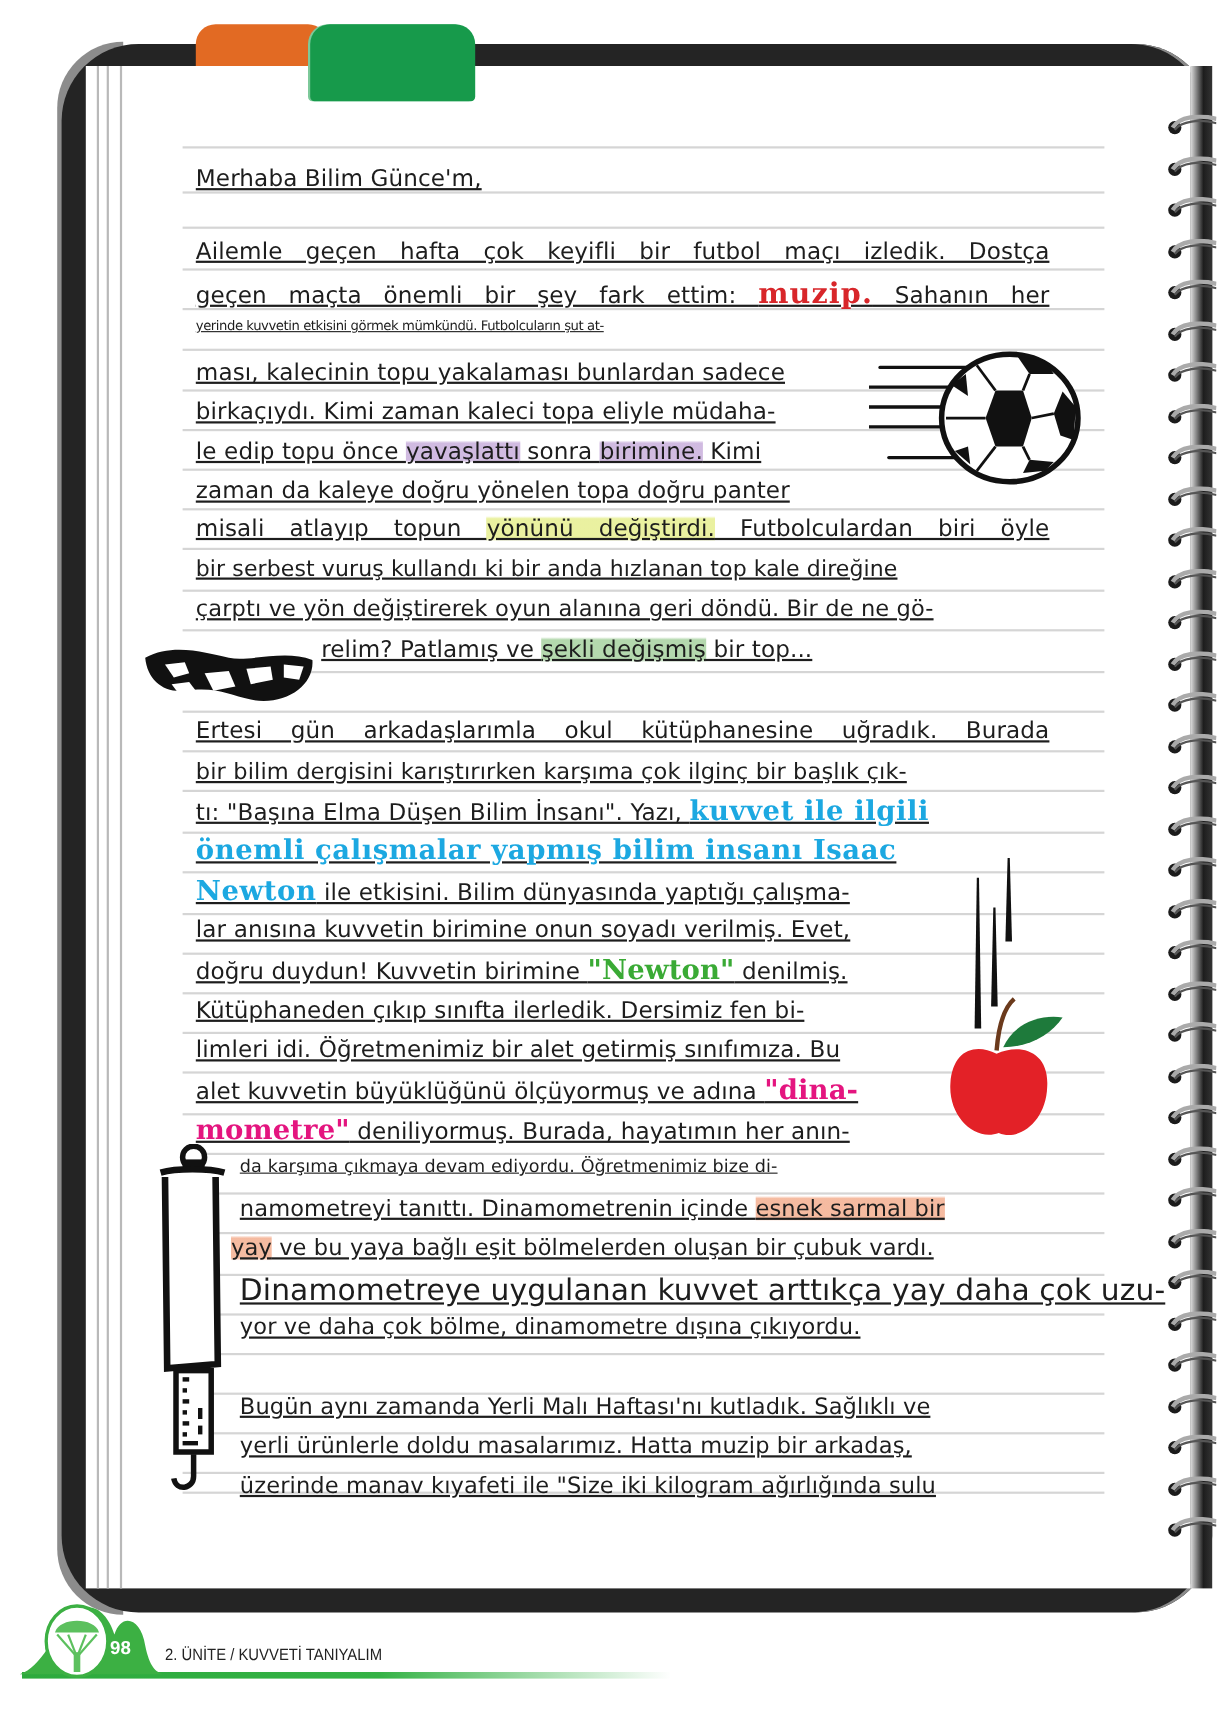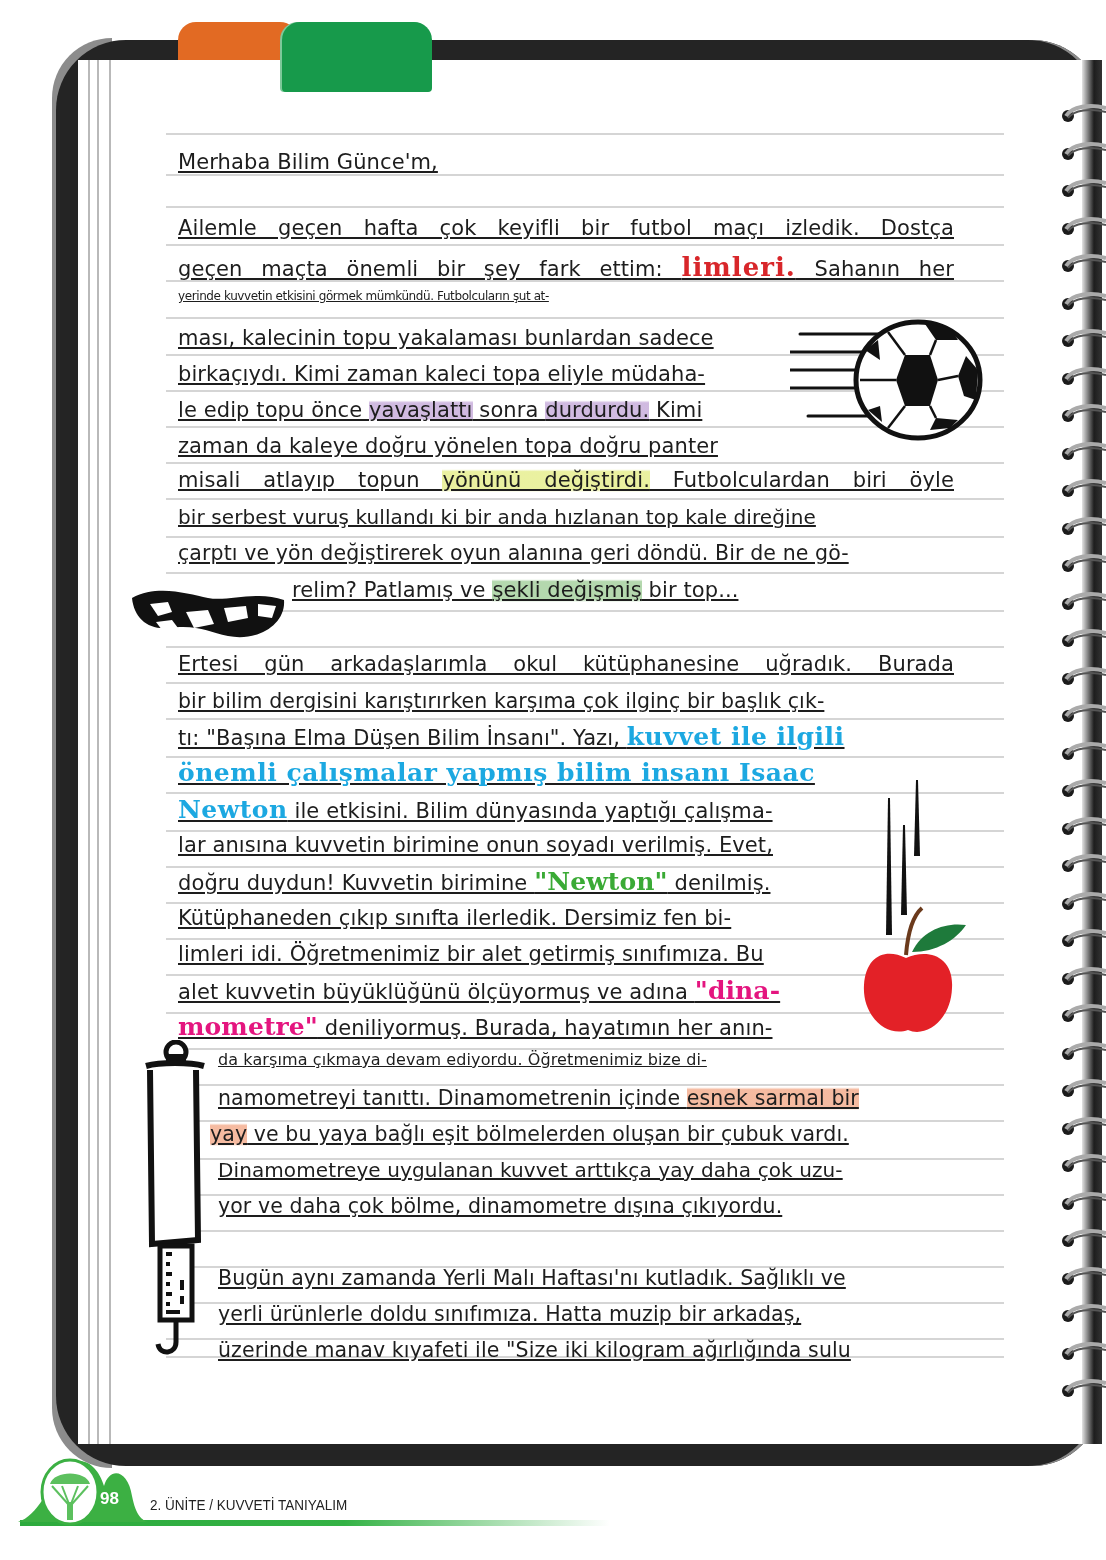--- a/index.html
+++ b/index.html
@@ -254,50 +254,50 @@
     <svg class="ring" viewBox="0 0 46 20" style="top: 1379px;">
       <circle cx="8" cy="12" r="6" fill="#1b1b1b"></circle>
       <path d="M6,12 C12,2 30,0 46,4" stroke="#aaa" stroke-width="4" fill="none"></path>
       <path d="M8,14 C14,6 30,4 46,8" stroke="#555" stroke-width="2" fill="none"></path>
     </svg>
   </div>
 
 <div class="text-line" style="top:150px">Merhaba Bilim Günce'm,</div>
 
 <div class="text-line jus" style="top:216px;width:776px">Ailemle geçen hafta çok keyifli bir futbol maçı izledik. Dostça</div>
-<div class="text-line jus" style="top:252px;width:776px"><span>geçen maçta önemli bir şey fark ettim: </span><span class="deco-red">limleri.</span><span>  Sahanın her</span></div>
+<div class="text-line jus" style="top:252px;width:776px"><span>geçen maçta önemli bir şey fark ettim: </span><span class="deco-red">muzip.</span><span>  Sahanın her</span></div>
 <div class="text-line" style="top:289px;font-size:12px;letter-spacing:-0.4px">yerinde kuvvetin etkisini görmek mümkündü. Futbolcuların şut at-</div>
 <div class="text-line" style="top:326px">ması, kalecinin topu yakalaması bunlardan sadece</div>
 <div class="text-line" style="top:362px">birkaçıydı. Kimi zaman kaleci topa eliyle müdaha-</div>
-<div class="text-line" style="top:398px"><span>le edip topu önce </span><span class="hl-purple">yavaşlattı</span><span> sonra </span><span class="hl-purple">durdurdu.</span><span> Kimi</span></div>
+<div class="text-line" style="top:398px"><span>le edip topu önce </span><span class="hl-purple">yavaşlattı</span><span> sonra </span><span class="hl-purple">birimine.</span><span> Kimi</span></div>
 <div class="text-line" style="top:434px">zaman da kaleye doğru yönelen topa doğru panter</div>
 <div class="text-line jus" style="top:468px;width:776px"><span>misali atlayıp topun </span><span class="hl-yellow">yönünü değiştirdi.</span><span> Futbolculardan biri öyle</span></div>
 <div class="text-line" style="top:505px;font-size:20px">bir serbest vuruş kullandı ki bir anda hızlanan top kale direğine</div>
 <div class="text-line" style="top:541px;font-size:20.5px">çarptı ve yön değiştirerek oyun alanına geri döndü. Bir de ne gö-</div>
 <div class="text-line" style="top:578px;left:292px"><span>relim? Patlamış ve </span><span class="hl-green">şekli değişmiş</span><span> bir top...</span></div>
 
 <div class="text-line jus" style="top:652px;width:776px">Ertesi gün arkadaşlarımla okul kütüphanesine uğradık. Burada</div>
 <div class="text-line" style="top:689px;font-size:20.5px">bir bilim dergisini karıştırırken karşıma çok ilginç bir başlık çık-</div>
 <div class="text-line" style="top:722px"><span>tı: "Başına Elma Düşen Bilim İnsanı". Yazı, </span><span class="deco-blue">kuvvet ile ilgili</span></div>
 <div class="text-line" style="top:758px"><span class="deco-blue">önemli çalışmalar yapmış bilim insanı Isaac</span></div>
 <div class="text-line" style="top:795px"><span class="deco-blue">Newton</span><span> ile etkisini. Bilim dünyasında yaptığı çalışma-</span></div>
 <div class="text-line" style="top:833px">lar anısına kuvvetin birimine onun soyadı verilmiş. Evet,</div>
 <div class="text-line" style="top:867px"><span>doğru duydun! Kuvvetin birimine </span><span class="deco-green">"Newton"</span><span> denilmiş.</span></div>
 <div class="text-line" style="top:906px">Kütüphaneden çıkıp sınıfta ilerledik. Dersimiz fen bi-</div>
 <div class="text-line" style="top:942px">limleri idi. Öğretmenimiz bir alet getirmiş sınıfımıza. Bu</div>
 <div class="text-line" style="top:976px"><span>alet kuvvetin büyüklüğünü ölçüyormuş ve adına </span><span class="deco-pink">"dina-</span></div>
 <div class="text-line" style="top:1012px"><span class="deco-pink">mometre"</span><span> deniliyormuş. Burada, hayatımın her anın-</span></div>
 <div class="text-line" style="top:1050px;left:218px;font-size:16px">da karşıma çıkmaya devam ediyordu. Öğretmenimiz bize di-</div>
 <div class="text-line" style="top:1086px;left:218px;font-size:20.5px"><span>namometreyi tanıttı. Dinamometrenin içinde </span><span class="hl-orange">esnek sarmal bir</span></div>
 <div class="text-line" style="top:1122px;left:210px;font-size:20.5px"><span class="hl-orange">yay</span><span> ve bu yaya bağlı eşit bölmelerden oluşan bir çubuk vardı.</span></div>
-<div class="text-line" style="top:1158px;left:218px;font-size:20px">Dinamometreye uygulanan kuvvet arttıkça yay daha çok uzu-</div>
+<div class="text-line" style="top:1158px;left:218px;font-size:27px">Dinamometreye uygulanan kuvvet arttıkça yay daha çok uzu-</div>
 <div class="text-line" style="top:1194px;left:218px;font-size:20.5px">yor ve daha çok bölme, dinamometre dışına çıkıyordu.</div>
 
 <div class="text-line" style="top:1266px;left:218px;font-size:20.5px">Bugün aynı zamanda Yerli Malı Haftası'nı kutladık. Sağlıklı ve</div>
-<div class="text-line" style="top:1302px;left:218px;font-size:20.5px">yerli ürünlerle doldu sınıfımıza. Hatta muzip bir arkadaş,</div>
+<div class="text-line" style="top:1302px;left:218px;font-size:20.5px">yerli ürünlerle doldu masalarımız. Hatta muzip bir arkadaş,</div>
 <div class="text-line" style="top:1338px;left:218px;font-size:20.5px">üzerinde manav kıyafeti ile "Size iki kilogram ağırlığında sulu</div>
 
 <svg class="abs" style="left:790px;top:310px" width="200" height="140" viewBox="0 0 200 140">
   <g stroke="#111" stroke-linecap="round">
     <line x1="10" y1="24" x2="90" y2="24" stroke-width="3"></line>
     <line x1="0" y1="42" x2="80" y2="42" stroke-width="3"></line>
     <line x1="0" y1="60" x2="75" y2="60" stroke-width="3"></line>
     <line x1="0" y1="78" x2="78" y2="78" stroke-width="3"></line>
     <line x1="18" y1="106" x2="90" y2="106" stroke-width="3"></line>
   </g>

